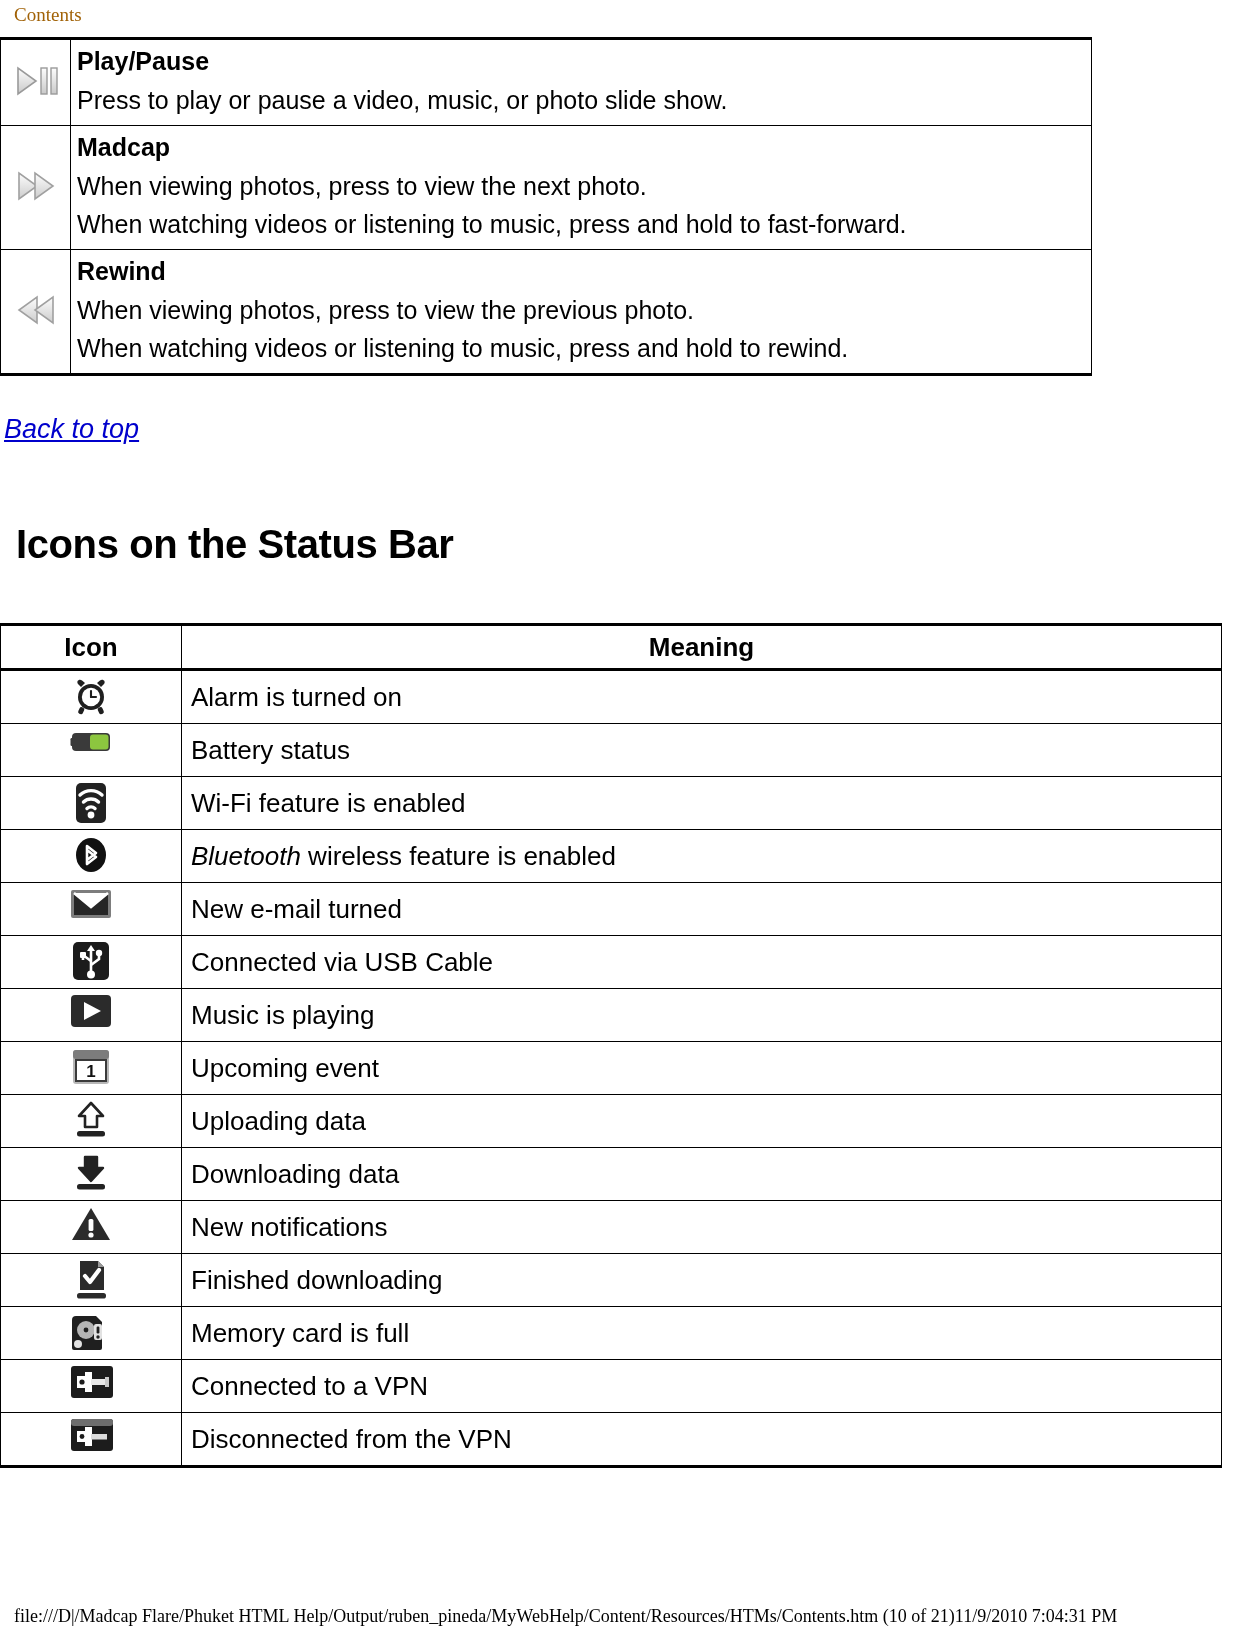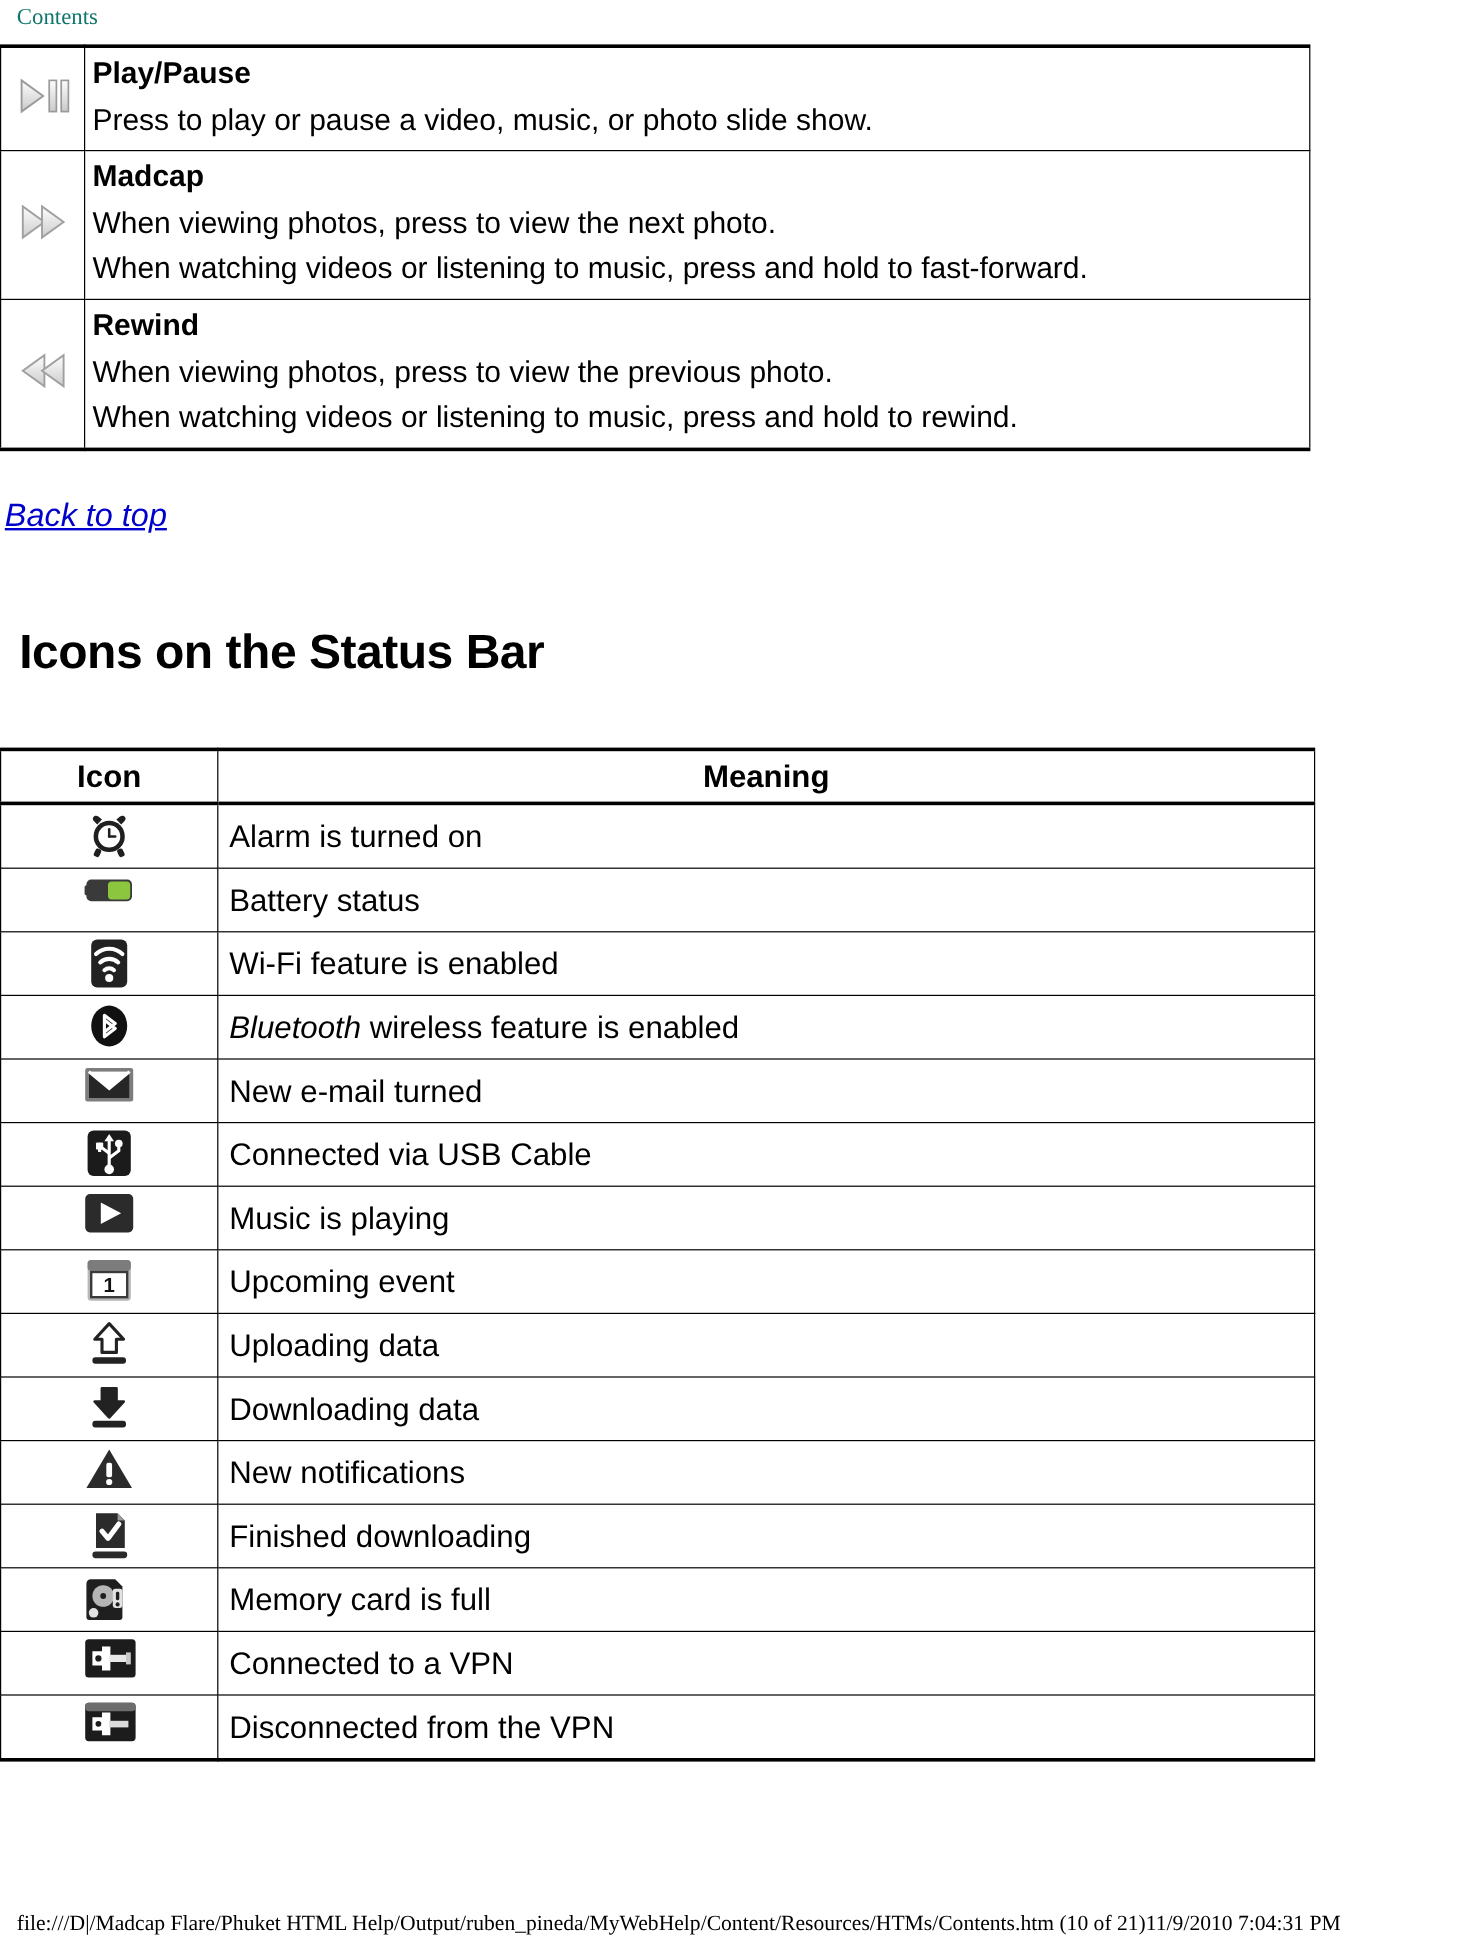--- a/index.html
+++ b/index.html
@@ -15,21 +15,21 @@
     position: relative;
     overflow: hidden;
   }
 
   
   .breadcrumb {
     font-family: "Liberation Serif", serif;
     font-size: 19px;
     padding: 2px 0 0 14px;
     line-height: 26px;
-    color: #0f766e;
+    color: #a16207;
   }
 
   
   table.doc-table {
     border-collapse: collapse;
     table-layout: fixed;
     border-top: 3px solid #000;
     border-bottom: 3px solid #000;
   }
   table.doc-table td {
@@ -85,21 +85,21 @@
   h1.section-heading {
     margin: 76px 0 0 16px;
     font-size: 40px;
     line-height: 46px;
     font-weight: bold;
     letter-spacing: -0.4px;
   }
 
   
   .status-table {
-    width: 1096px;
+    width: 1222px;
     margin: 56px 0 0 0;
   }
   .status-table td.st-icon {
     width: 180px;
     text-align: center;
     vertical-align: middle;
     height: 52px;
   }
   .status-table td.st-meaning {
     padding-left: 9px;
@@ -121,21 +121,21 @@
     width: 42px;
     height: 42px;
     line-height: 0;
     vertical-align: middle;
   }
 
   
   .footer {
     position: absolute;
     left: 0;
-    bottom: 14px;
+    bottom: 0;
     width: 100%;
     font-family: "Liberation Serif", serif;
     font-size: 18px;
     line-height: 24px;
     padding-left: 14px;
     box-sizing: border-box;
     white-space: nowrap;
   }
 </style>
 </head>

